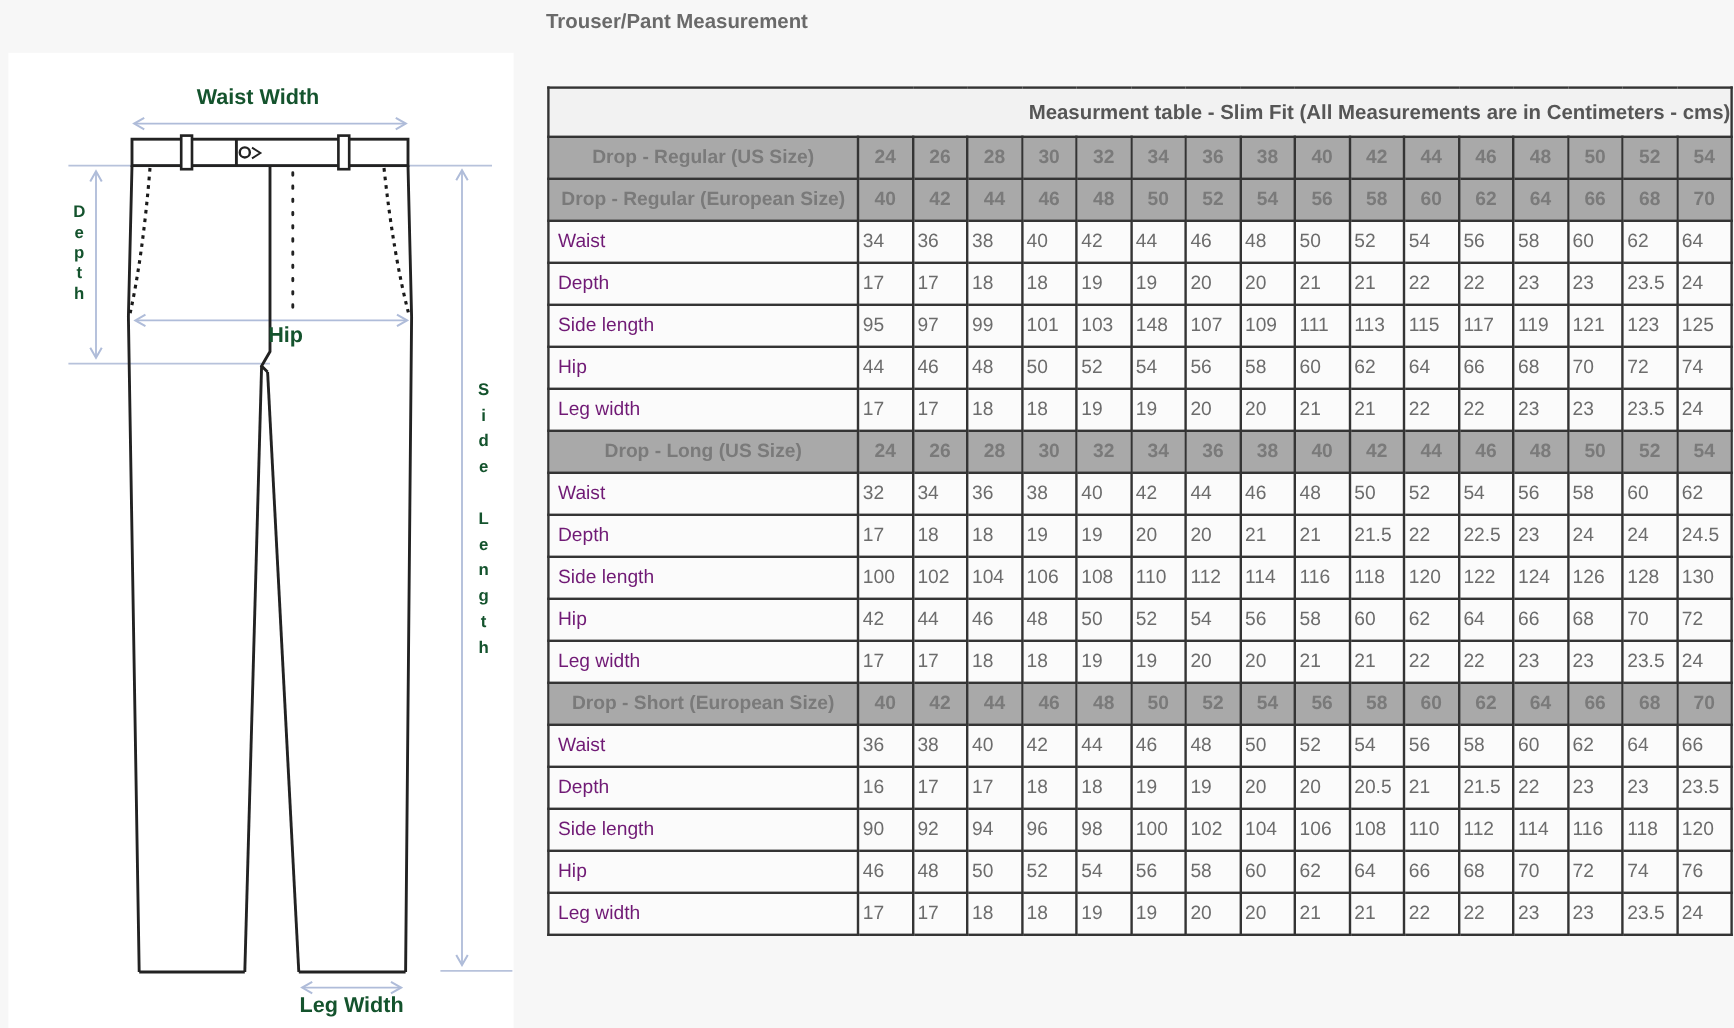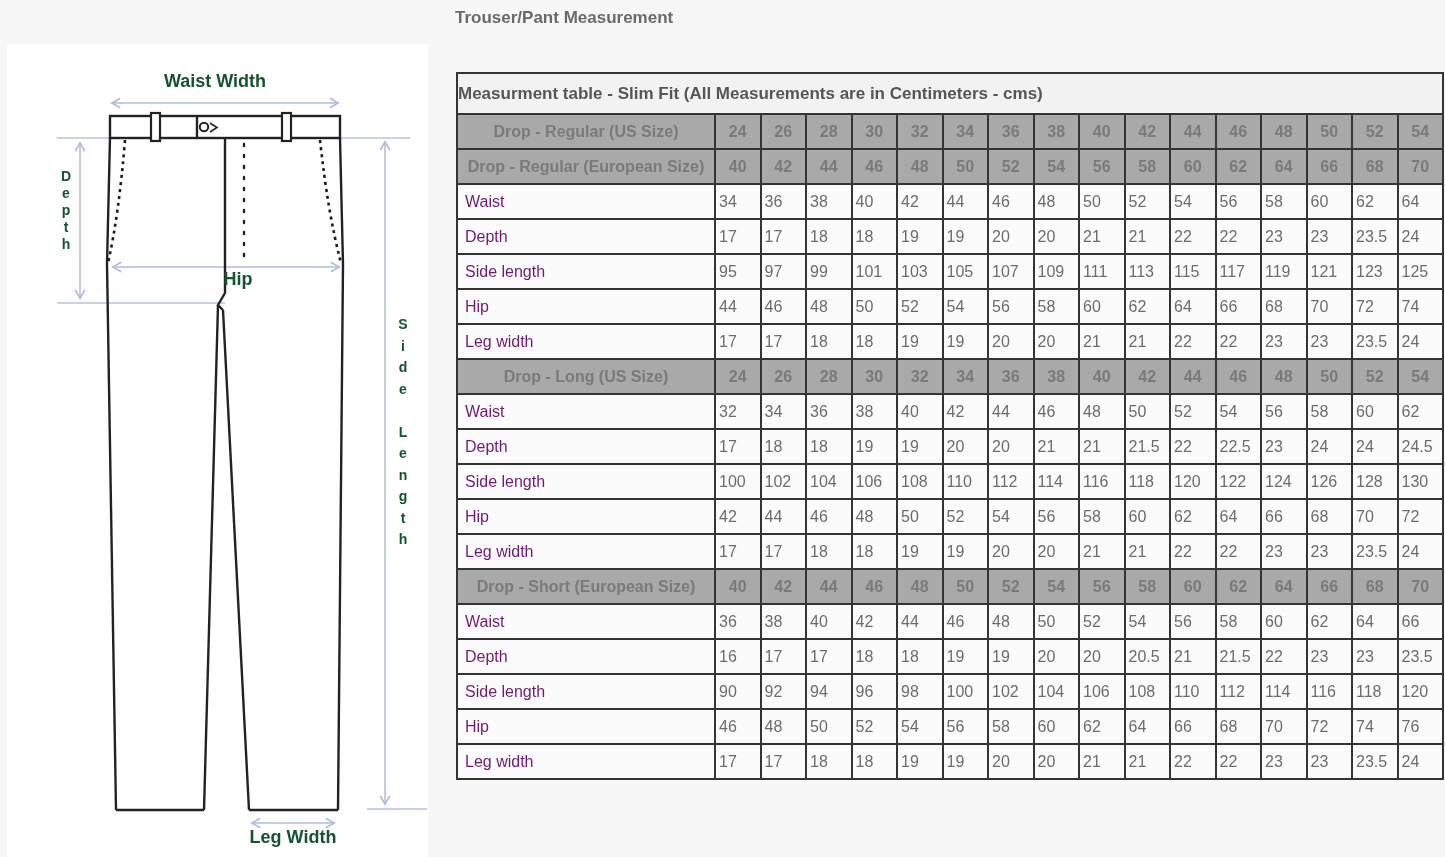--- a/index.html
+++ b/index.html
@@ -52,21 +52,21 @@
     background:#fbfbfb;
   }
   .meas-table td, .meas-table th {
     border:2px solid #343434;
     overflow:hidden;
     white-space:nowrap;
   }
   .t-title {
     height:41px;
     background:#f2f2f2;
-    text-align:left;
+    text-align:right;
     font-size:17px;
     font-weight:700;
     color:#565656;
   }
   tr.size-row td {
     height:35px;
     background:#a9a9a9;
     color:#7a7a7a;
     font-weight:700;
     font-size:16px;
@@ -237,21 +237,21 @@
         <td class="value-cell">23.5</td>
         <td class="value-cell">24</td>
       </tr>
       <tr class="data-row">
         <td class="label-cell">Side length</td>
         <td class="value-cell">95</td>
         <td class="value-cell">97</td>
         <td class="value-cell">99</td>
         <td class="value-cell">101</td>
         <td class="value-cell">103</td>
-        <td class="value-cell">105</td>
+        <td class="value-cell">148</td>
         <td class="value-cell">107</td>
         <td class="value-cell">109</td>
         <td class="value-cell">111</td>
         <td class="value-cell">113</td>
         <td class="value-cell">115</td>
         <td class="value-cell">117</td>
         <td class="value-cell">119</td>
         <td class="value-cell">121</td>
         <td class="value-cell">123</td>
         <td class="value-cell">125</td>

